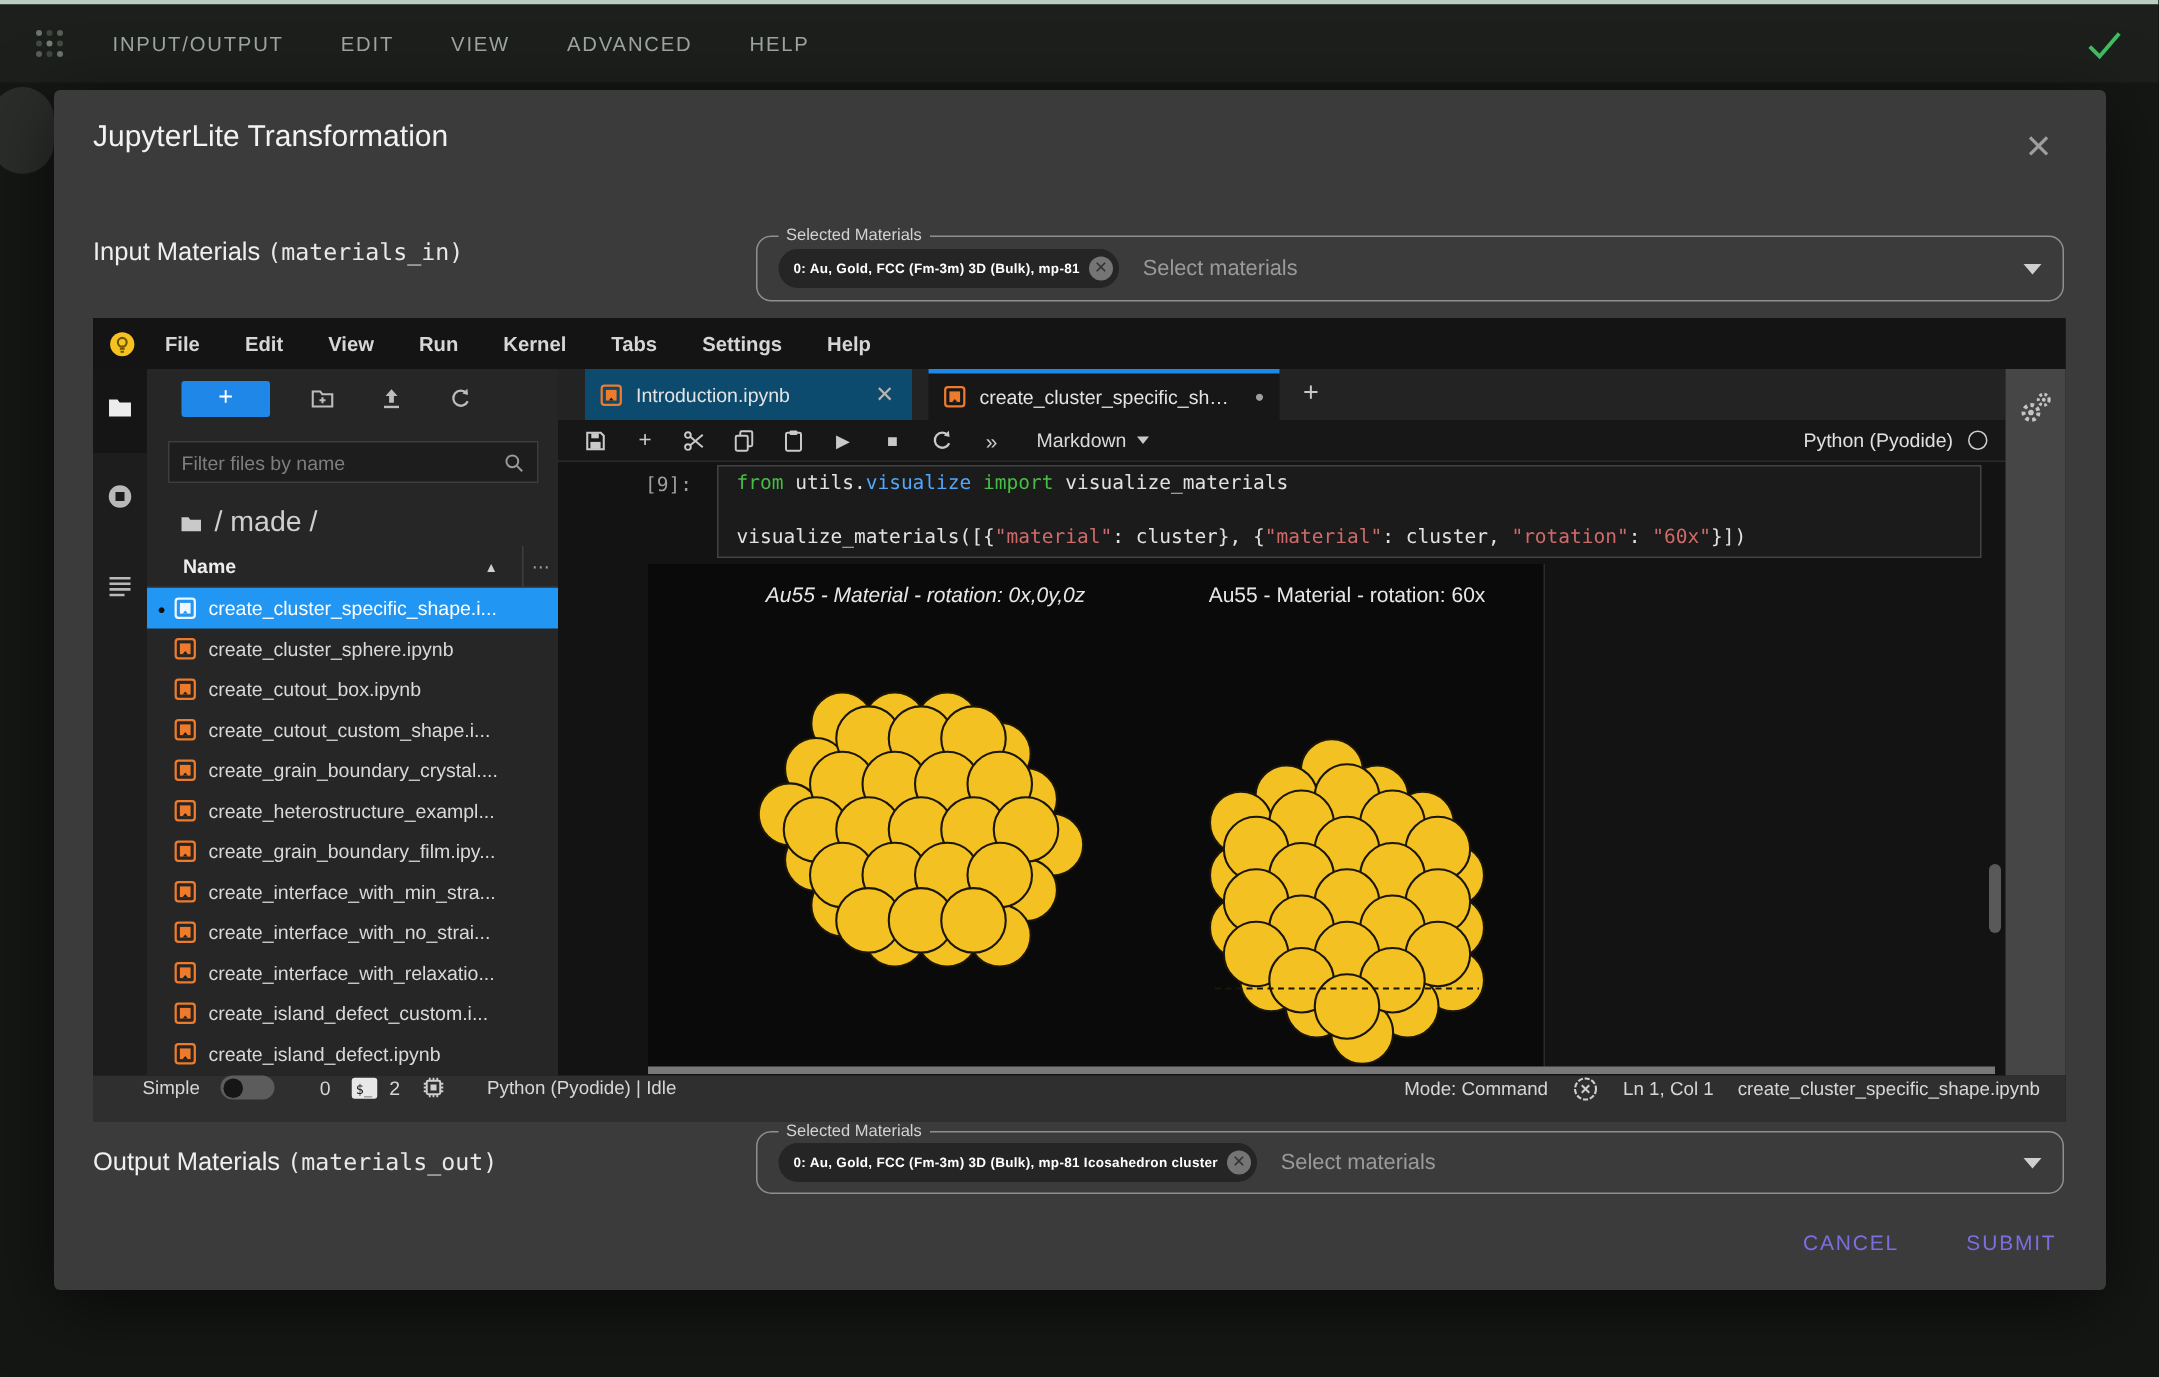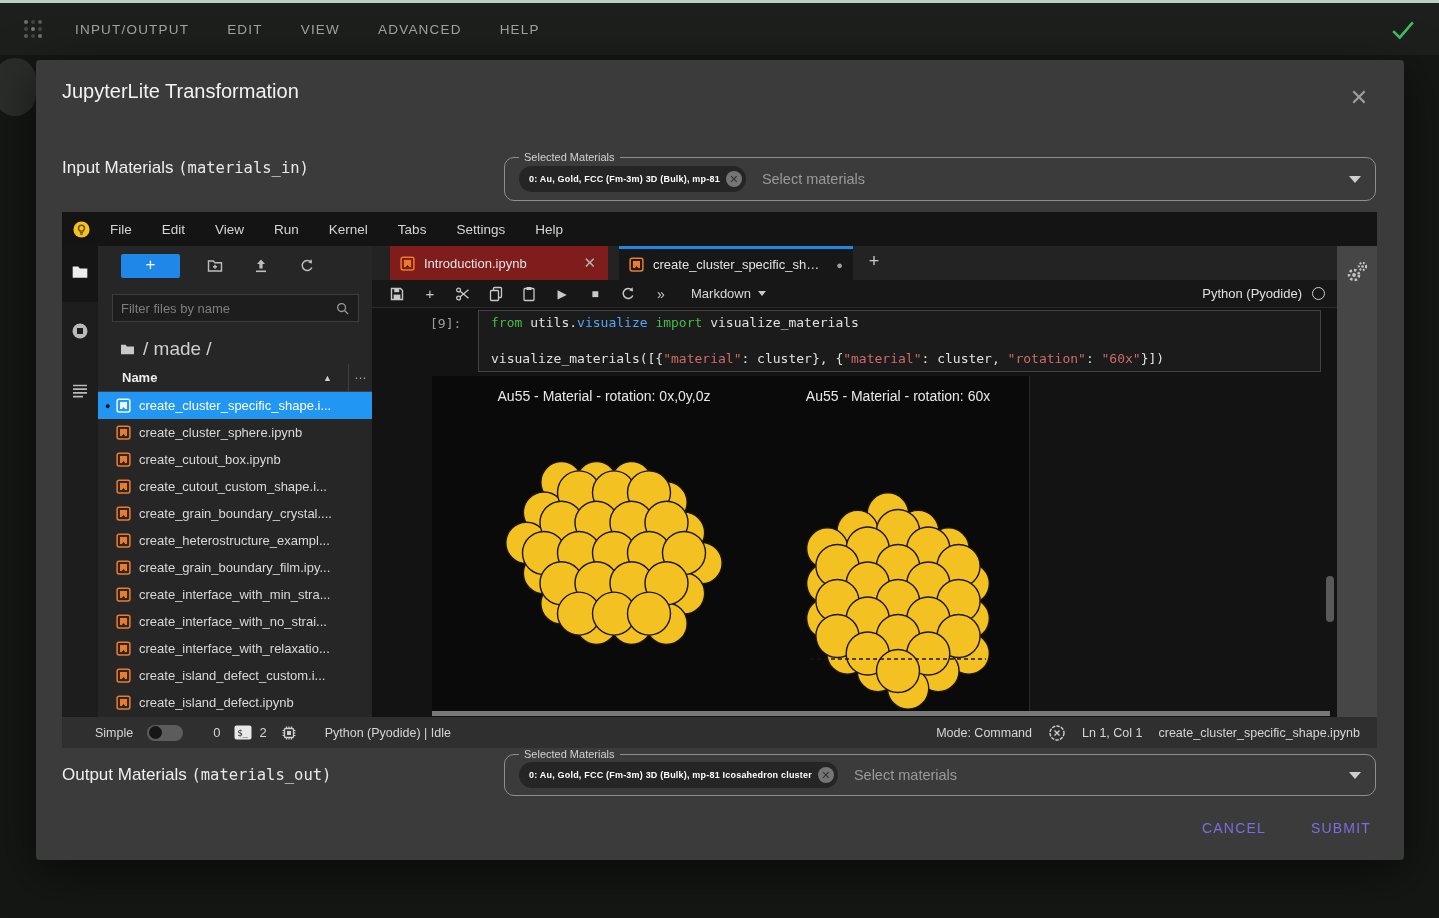--- a/index.html
+++ b/index.html
@@ -30,21 +30,21 @@
   .chip { display:inline-flex; align-items:center; background:#252525; border-radius:13px; height:26px; padding:0 4px 0 10px; }
   .chip .chip-text { color:#fff; font-size:9px; font-weight:bold; letter-spacing:.2px; }
   .chip .chip-x { width:16px; height:16px; border-radius:50%; background:#757575; color:#333; font-size:11px; line-height:16px; text-align:center; margin-left:6px; cursor:pointer; }
   .mat-placeholder { color:#9a9a9a; font-size:14.5px; margin-left:16px; }
   .field-caret { margin-left:auto; width:0; height:0; border-left:6px solid transparent; border-right:6px solid transparent; border-top:7px solid #cfcfcf; }
 
   
   #jupyter { left:26px; top:152px; width:1315px; height:536px; background:#141414; }
   #jp-menubar { left:0; top:0; width:1315px; height:34px; background:#141414; display:flex; align-items:center; }
   #jp-menubar .jp-logo { margin-left:10px; width:19px; height:19px; }
-  #jp-menubar nav { display:flex; margin-left:19px; gap:30px; }
+  #jp-menubar nav { display:flex; margin-left:19px; gap:30px;font-weight:bold; }
   #jp-menubar nav span { color:#d6d6d6; font-size:13.5px; cursor:pointer; }
 
   #jp-activity { left:0; top:34px; width:36px; height:471px; background:#1d1d1d; }
   #jp-activity .act-top { position:absolute; left:0; top:0; width:36px; height:56px; background:#151515; }
   .act-icon { position:absolute; left:9px; width:18px; height:18px; cursor:pointer; }
 
   #jp-files { left:36px; top:34px; width:274px; height:471px; background:#262626; }
   #fb-new { position:absolute; left:23px; top:8px; width:59px; height:24px; background:#1f87e8; border-radius:2px; color:#fff; font-size:17px; line-height:22px; text-align:center; cursor:pointer; }
   .fb-tool { position:absolute; top:12px; width:16px; height:16px; cursor:pointer; }
   #fb-filter { position:absolute; left:14px; top:48px; width:247px; height:28px; background:#1d1d1d; border:1px solid #3d3d3d; display:flex; align-items:center; padding:0 8px; }
@@ -67,21 +67,21 @@
   .nb-outer { stroke:#ee7b2b; fill:none; stroke-width:1.6; }
   .nb-inner { fill:#ee7b2b; }
   .nb-notch { fill:#1f1f1f; }
   .file-row.selected .nb-outer { stroke:#eef6ff; }
   .file-row.selected .nb-inner { fill:#eef6ff; }
   .file-row.selected .nb-notch { fill:#2196f3; }
 
   #jp-main { left:310px; top:34px; width:965px; height:471px; background:#141414; }
   #tabbar { left:0; top:0; width:965px; height:34px; background:#232323; }
   .tab { position:absolute; top:0; height:34px; display:flex; align-items:center; padding:0 10px; cursor:pointer; }
-  #tab1 { left:18px; width:218px; background:#7f1d1d; }
+  #tab1 { left:18px; width:218px; background:#0c4a6e; }
   #tab2 { left:247px; width:234px; background:#171717; border-top:3px solid #1f87e8; }
   .tab svg { width:15px; height:15px; flex:none; }
   .tab .tab-label { margin-left:9px; color:#e3e3e3; font-size:13px; white-space:nowrap; overflow:hidden; }
   .tab .tab-close { margin-left:auto; color:#b5b5b5; font-size:15px; padding:0 2px; }
   .tab .tab-dot { margin-left:auto; color:#9e9e9e; font-size:11px; }
   #tab-add { position:absolute; left:490px; top:5px; color:#c9c9c9; font-size:18px; width:24px; text-align:center; cursor:pointer; }
 
   #nb-toolbar { left:0; top:34px; width:965px; height:28px; background:#171717; border-bottom:1px solid #2b2b2b; display:flex; align-items:center; }
   .tb-btn { width:16px; height:16px; margin-left:17px; cursor:pointer; flex:none; }
   .tb-glyph { color:#c9c9c9; font-size:12px; width:16px; text-align:center; margin-left:17px; cursor:pointer; }
@@ -99,21 +99,21 @@
   #plot { position:absolute; left:60px; top:68px; width:598px; height:335px; background:#0a0a0a; border-right:1px solid #2a2a2a; }
   .plot-label { position:absolute; top:12px; transform:translateX(-50%); color:#e8e8e8; font-size:14px; white-space:nowrap; }
   #cluster-svg { position:absolute; left:0; top:0; }
 
   #h-scroll { position:absolute; left:60px; top:403px; width:898px; height:5px; background:#787878; cursor:pointer; }
   #v-scroll { position:absolute; left:954px; top:268px; width:8px; height:46px; background:#595959; border-radius:4px; cursor:pointer; }
 
   #jp-rightstrip { left:1275px; top:34px; width:40px; height:471px; background:#464646; }
   #gears { position:absolute; left:8px; top:14px; width:24px; height:24px; cursor:pointer; }
 
-  #jp-status { left:0; top:505px; width:1315px; height:31px; background:#2f2f2f; display:flex; align-items:center; font-size:12.5px; color:#d6d6d6; }
+  #jp-status { left:0; top:505px; width:1315px; height:31px; background:#2f2f2f; display:flex; align-items:flex-start; font-size:12.5px; color:#d6d6d6; }
   #st-left { display:flex; align-items:center; gap:14px; margin-left:33px; }
   #st-right { display:flex; align-items:center; gap:16px; margin-left:auto; margin-right:17px; }
   #toggle { width:36px; height:16px; background:#5c5c5c; border-radius:8px; position:relative; cursor:pointer; }
   #toggle .knob { position:absolute; left:2px; top:1.5px; width:13px; height:13px; border-radius:50%; background:#161616; }
   .st-num { font-size:13px; }
   .st-group { display:flex; align-items:center; gap:7px; cursor:pointer; }
 
   #footer-cancel, #footer-submit { position:absolute; top:750px; height:36px; padding:0 8px; color:#7a6ee0; font-size:14px; font-weight:500; letter-spacing:1.2px; line-height:36px; cursor:pointer; background:transparent; border:none; font-family:"Liberation Sans",sans-serif; }
   #footer-cancel { right:130px; }
   #footer-submit { right:25px; }
@@ -418,21 +418,21 @@
           <div id="cell-prompt">[9]:</div>
           <div id="code-cell">
               <div id="code-lines">
                 <div class="code-line"><span class="tok-kw">from </span><span class="tok-pl">utils.</span><span class="tok-mod">visualize</span><span class="tok-pl"> </span><span class="tok-kw">import</span><span class="tok-pl"> visualize_materials</span></div>
                 <div class="code-line">&nbsp;</div>
                 <div class="code-line"><span class="tok-pl">visualize_materials([{</span><span class="tok-str">"material"</span><span class="tok-pl">: cluster}, {</span><span class="tok-str">"material"</span><span class="tok-pl">: cluster, </span><span class="tok-str">"rotation"</span><span class="tok-pl">: </span><span class="tok-str">"60x"</span><span class="tok-pl">}])</span></div>
               </div>
             </div>
 
           <div id="plot">
-            <div class="plot-label" style="left:172px;">Au55 - Material - rotation: 0x,0y,0z</div>
+            <div class="plot-label" style="left:185px;font-style:italic;">Au55 - Material - rotation: 0x,0y,0z</div>
             <div class="plot-label" style="left:466px;">Au55 - Material - rotation: 60x</div>
             <svg id="cluster-svg" width="598" height="335" viewBox="0 0 598 335">
                 <circle cx="129.5" cy="106.3" r="20.64" fill="#f3c122" stroke="#1b1608" stroke-width="1.4"></circle>
                 <circle cx="164.5" cy="106.3" r="20.64" fill="#f3c122" stroke="#1b1608" stroke-width="1.4"></circle>
                 <circle cx="199.5" cy="106.3" r="20.64" fill="#f3c122" stroke="#1b1608" stroke-width="1.4"></circle>
                 <circle cx="164.5" cy="126.5" r="20.64" fill="#f3c122" stroke="#1b1608" stroke-width="1.4"></circle>
                 <circle cx="199.5" cy="126.5" r="20.64" fill="#f3c122" stroke="#1b1608" stroke-width="1.4"></circle>
                 <circle cx="234.5" cy="126.5" r="20.64" fill="#f3c122" stroke="#1b1608" stroke-width="1.4"></circle>
                 <circle cx="112.0" cy="136.6" r="20.64" fill="#f3c122" stroke="#1b1608" stroke-width="1.4"></circle>
                 <circle cx="147.0" cy="136.6" r="20.64" fill="#f3c122" stroke="#1b1608" stroke-width="1.4"></circle>

